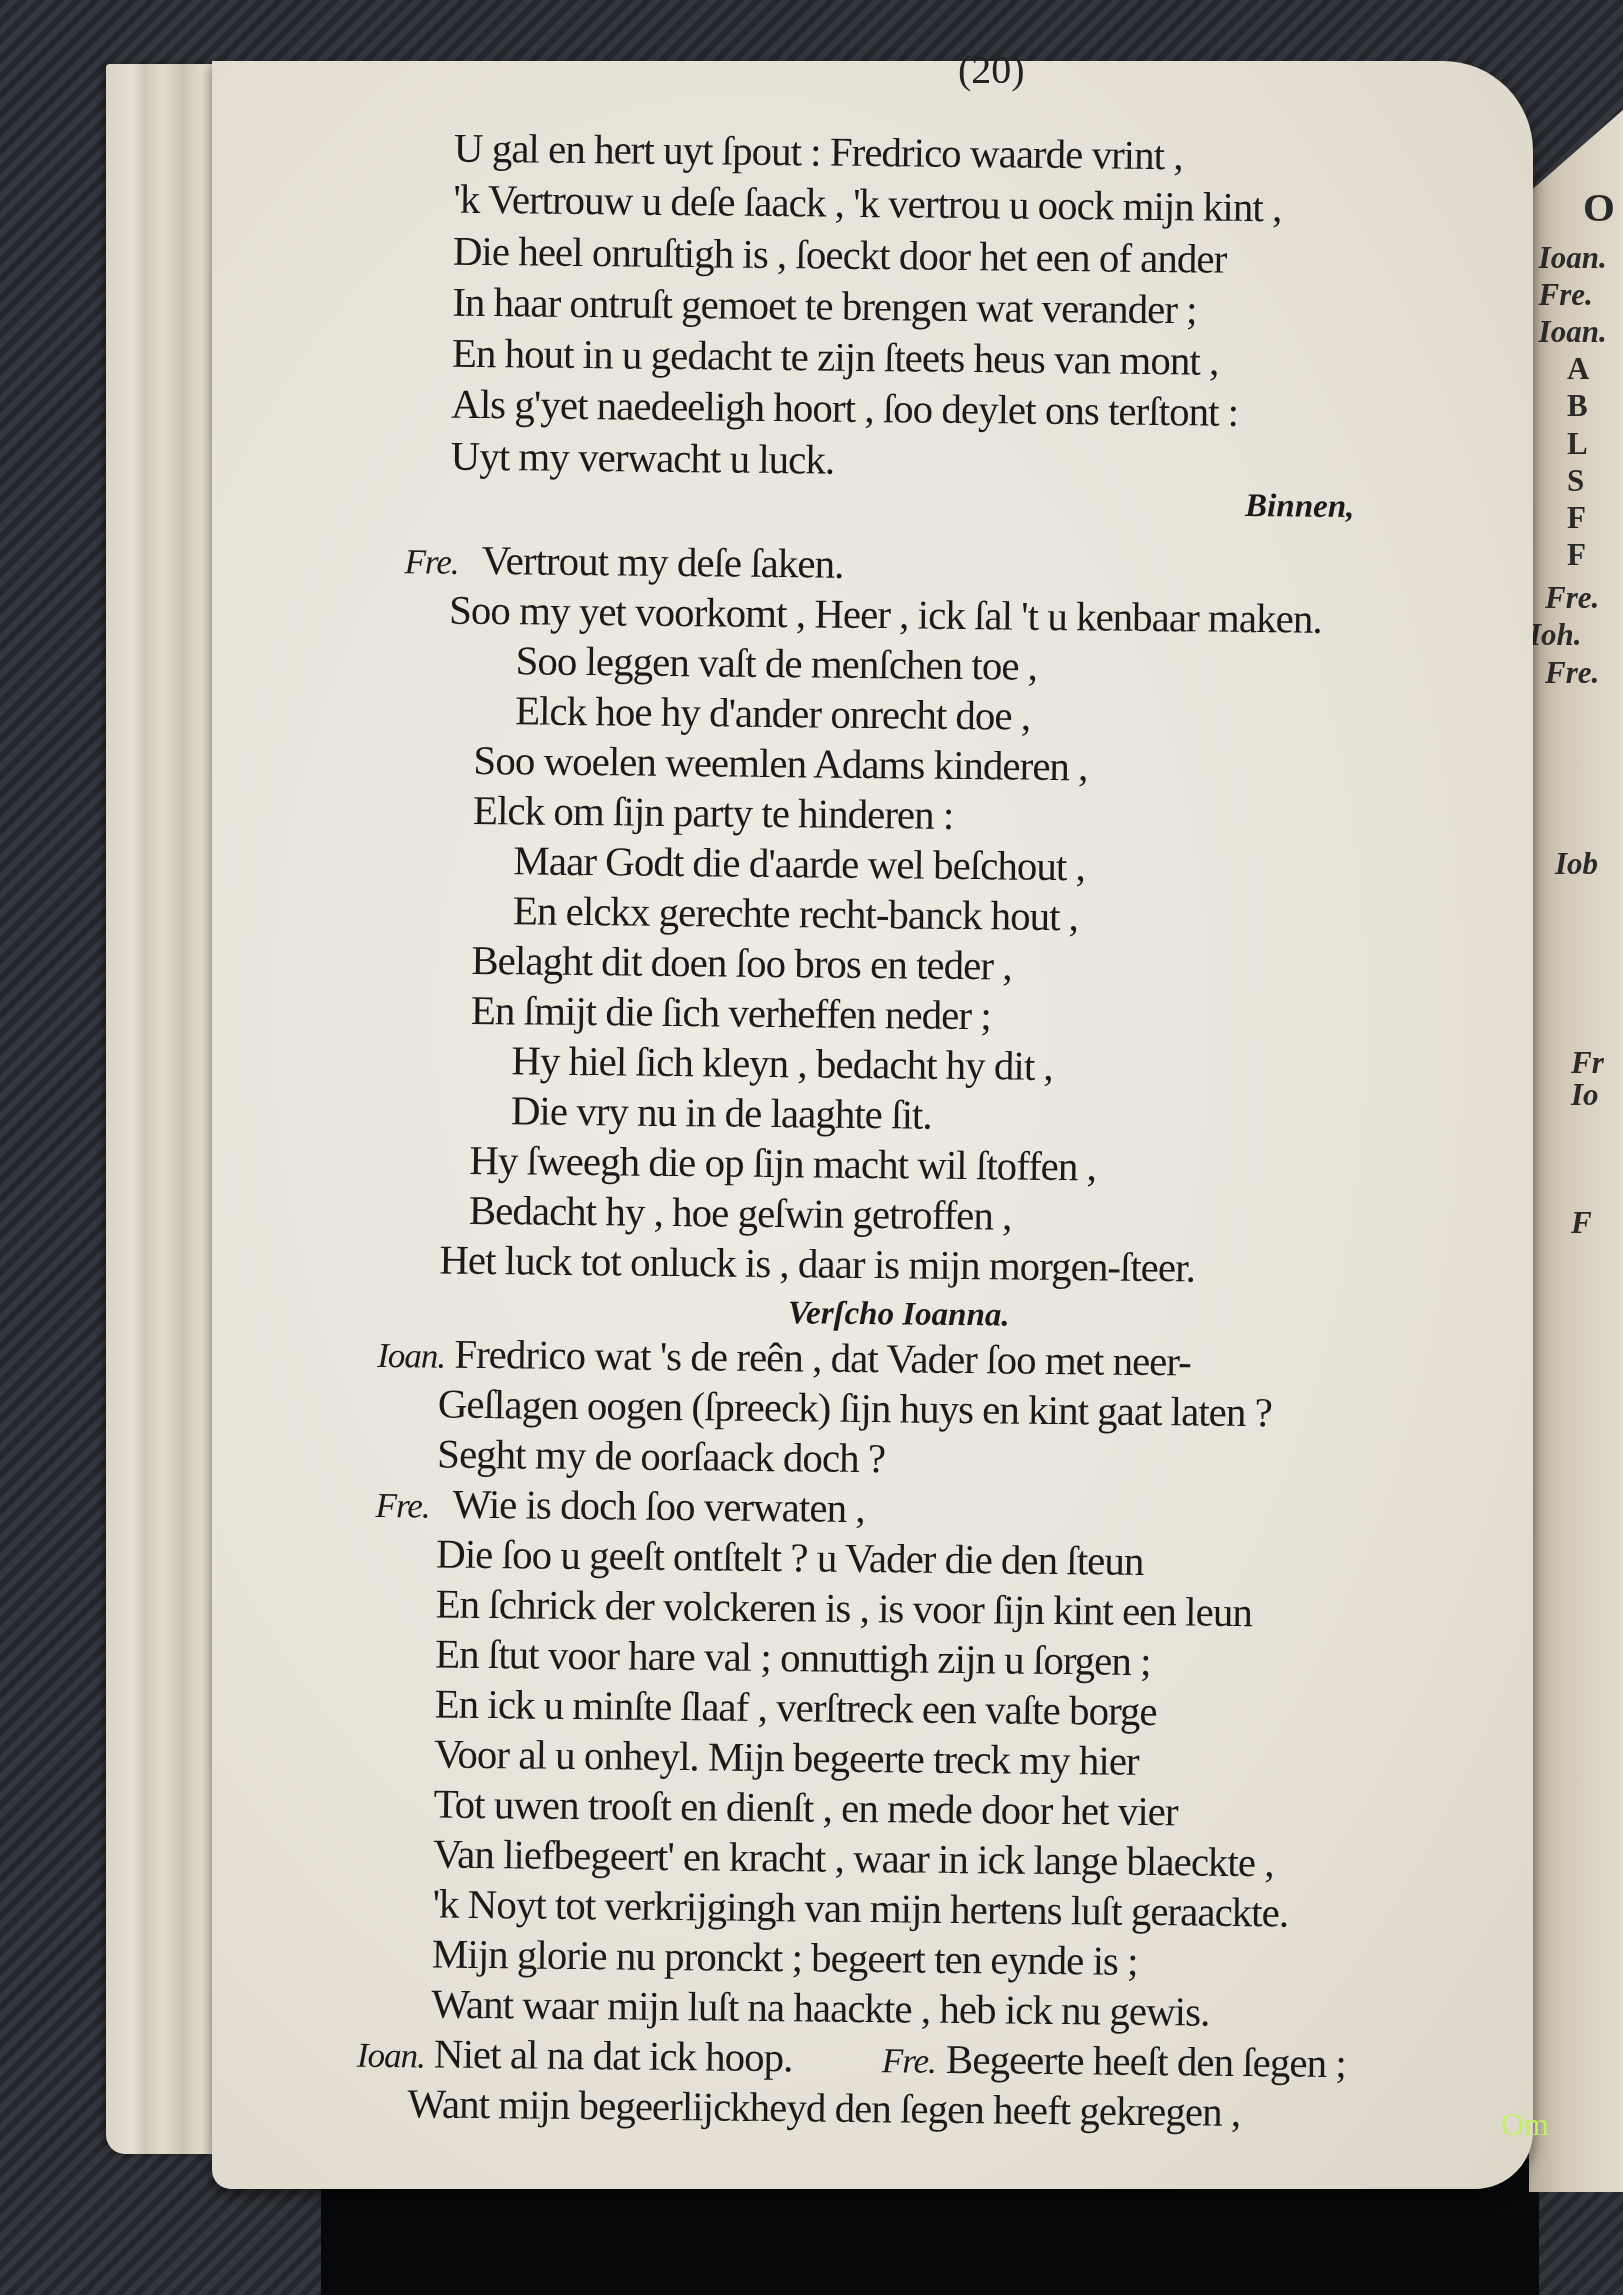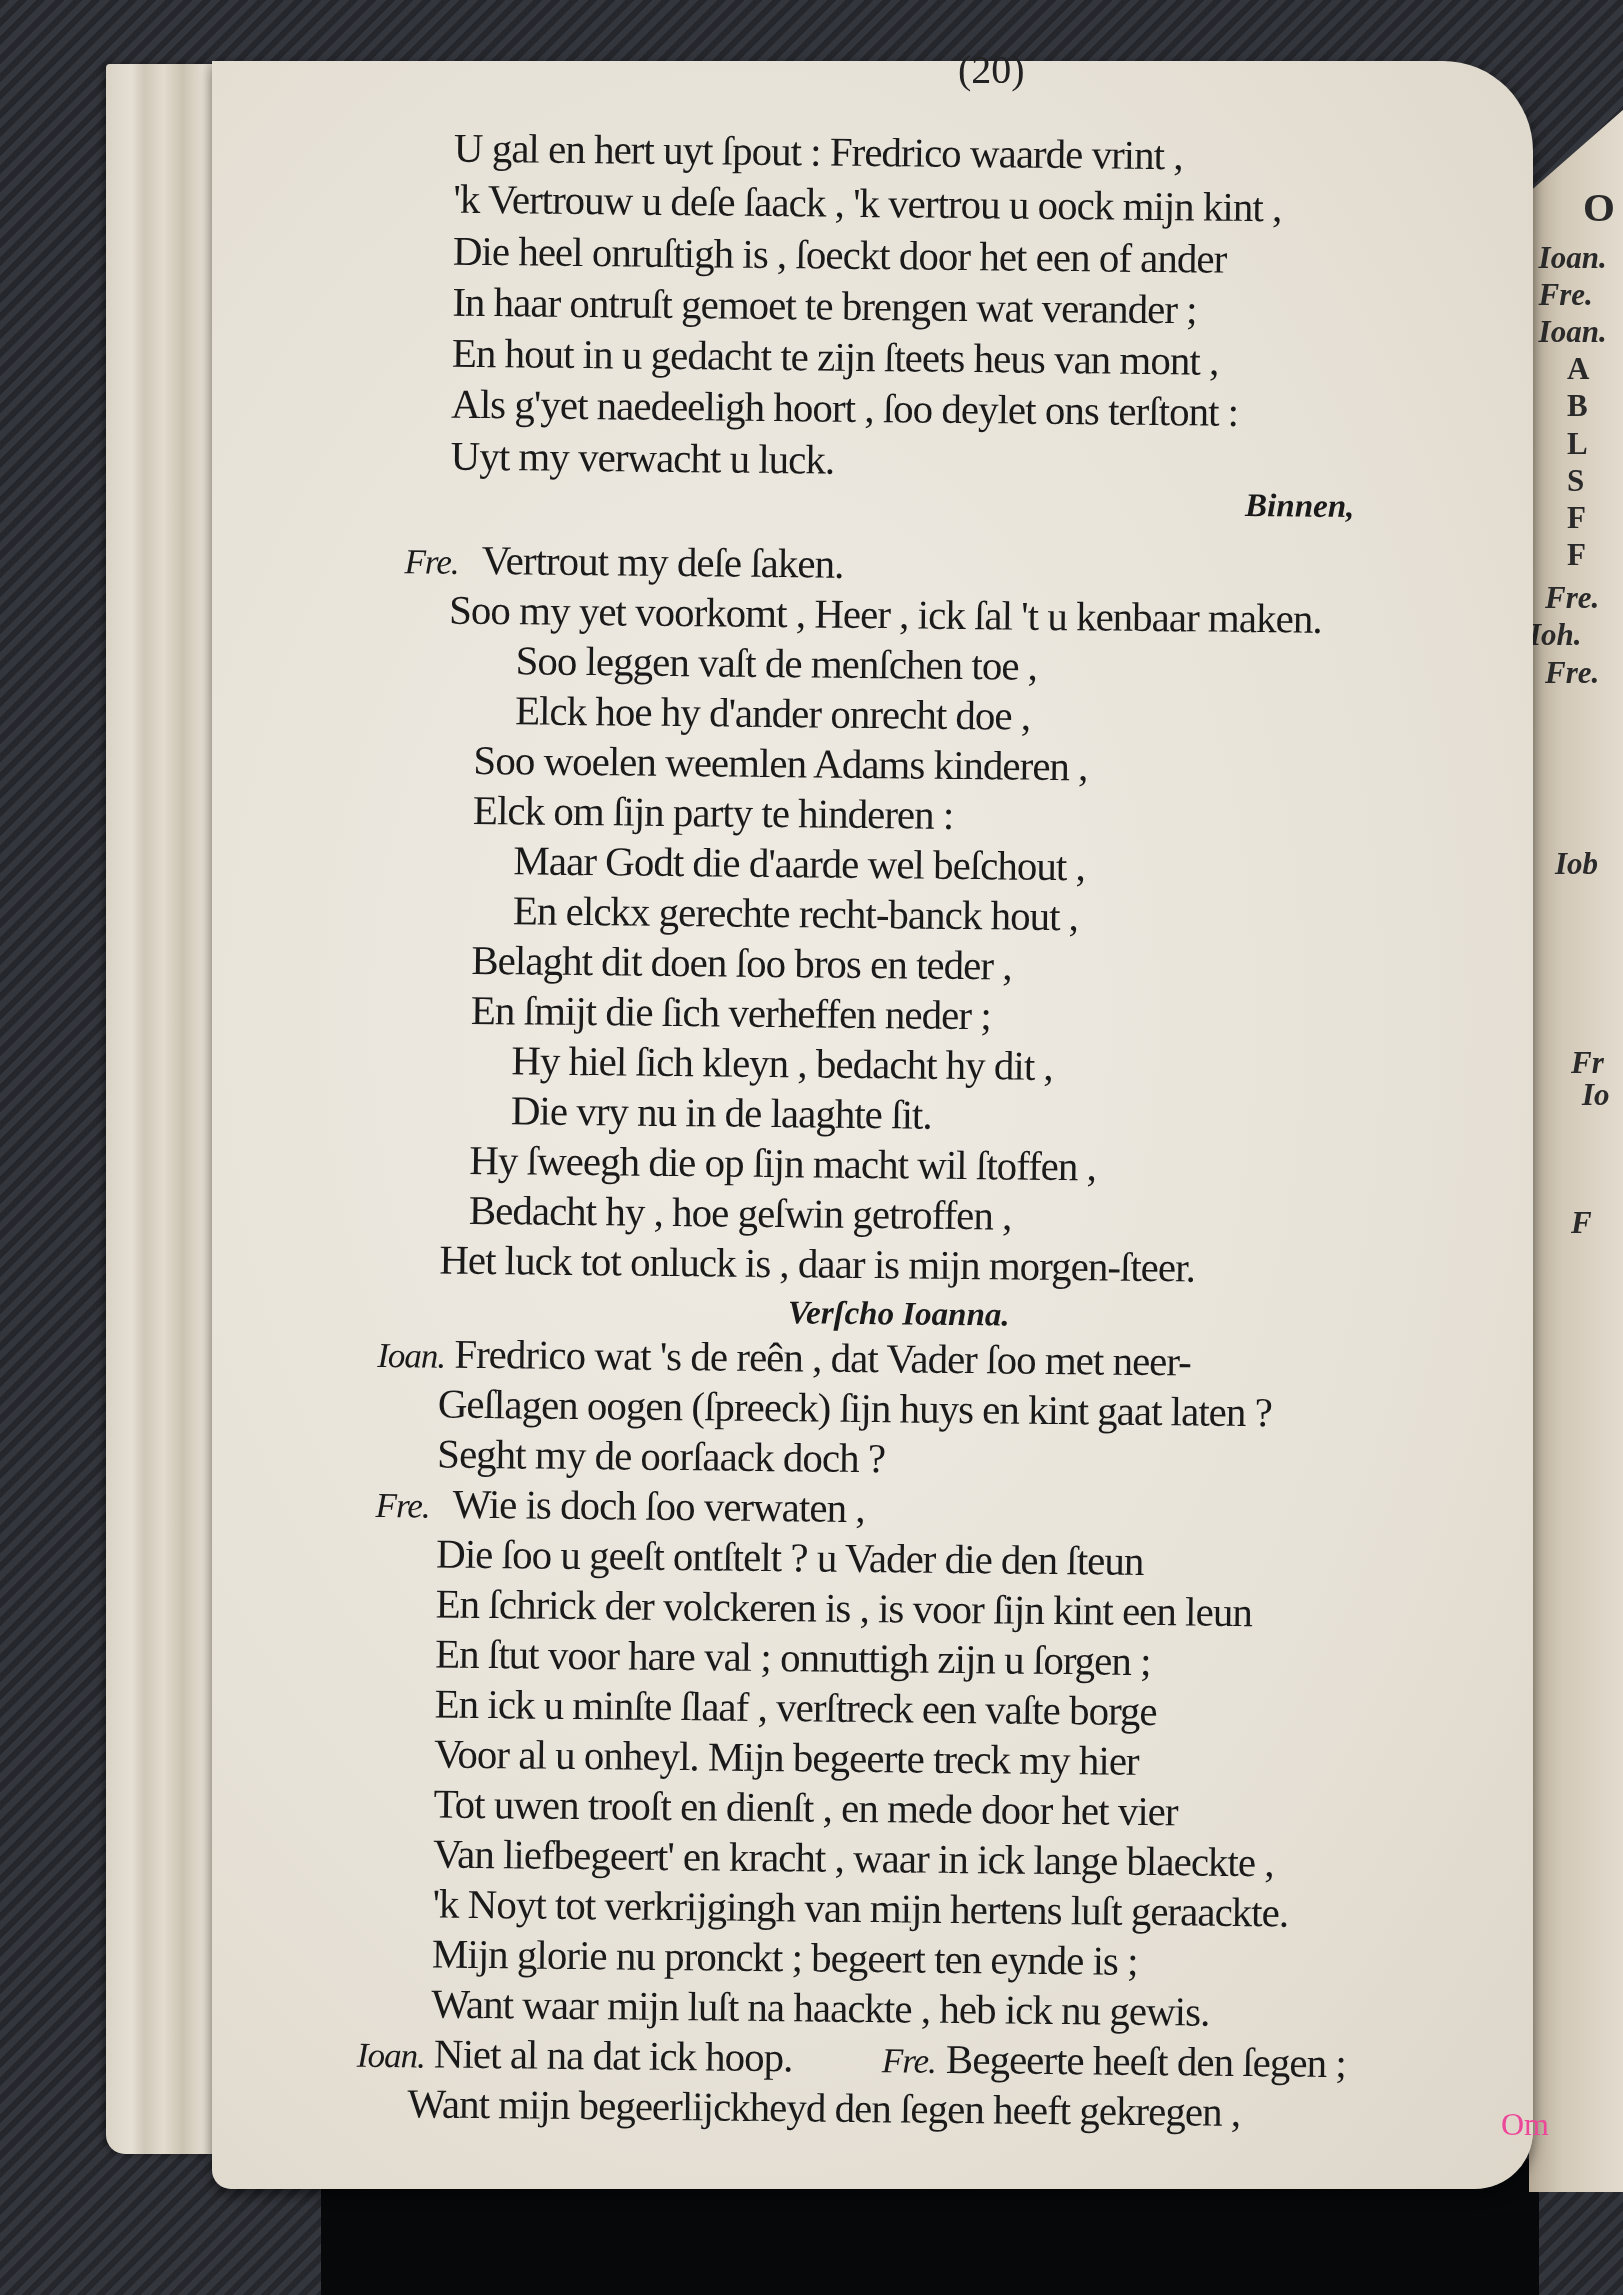--- a/index.html
+++ b/index.html
@@ -45,21 +45,21 @@
     }
     .speaker {
       font-style: italic; font-size: 35px; display: inline-block; width: 77px;
     }
     .stage {
       position: absolute; white-space: nowrap; font-style: italic; font-weight: bold; font-size: 33px;
     }
     .rp-text {
       position: absolute; font-style: italic; font-weight: bold; font-size: 31px; color: #2a2a2a; white-space: nowrap;
     }
-    .catchword { position: absolute; font-size: 32px; color: #ec4899; }
+    .catchword { position: absolute; font-size: 32px; color: #bef264; }
   </style>
 </head>
 <body>
 
 <div class="shadow-bottom"></div>
 <div class="gutter-right">
   <span class="rp-text" style="left:54px; top:74px; font-size:41px; font-style:normal;">O</span>
   <span class="rp-text" style="left:9.6px; top:131px;">Ioan.</span>
   <span class="rp-text" style="left:9.6px; top:168px;">Fre.</span>
   <span class="rp-text" style="left:9.6px; top:205px;">Ioan.</span>
@@ -67,21 +67,21 @@
   <span class="rp-text" style="left:38px; top:279px; font-style:normal;">B</span>
   <span class="rp-text" style="left:38px; top:317px; font-style:normal;">L</span>
   <span class="rp-text" style="left:38px; top:354px; font-style:normal;">S</span>
   <span class="rp-text" style="left:38px; top:391px; font-style:normal;">F</span>
   <span class="rp-text" style="left:38px; top:428px; font-style:normal;">F</span>
   <span class="rp-text" style="left:16px; top:471px;">Fre.</span>
   <span class="rp-text" style="left:0; top:508px;">Ioh.</span>
   <span class="rp-text" style="left:16px; top:546px;">Fre.</span>
   <span class="rp-text" style="left:26px; top:737px;">Iob</span>
   <span class="rp-text" style="left:42px; top:936px;">Fr</span>
-  <span class="rp-text" style="left:53px; top:968px;">Io</span>
+  <span class="rp-text" style="left:42px; top:968px;">Io</span>
   <span class="rp-text" style="left:42px; top:1096px;">F</span>
 </div>
 <div class="page-stack"></div>
 <div class="page"></div>
 
 <div class="page-number">(20)</div>
 
 <div class="text-block">
 
   <div class="line" style="left:64px; top:82px;">U gal en hert uyt ſpout :  Fredrico waarde vrint ,</div>

